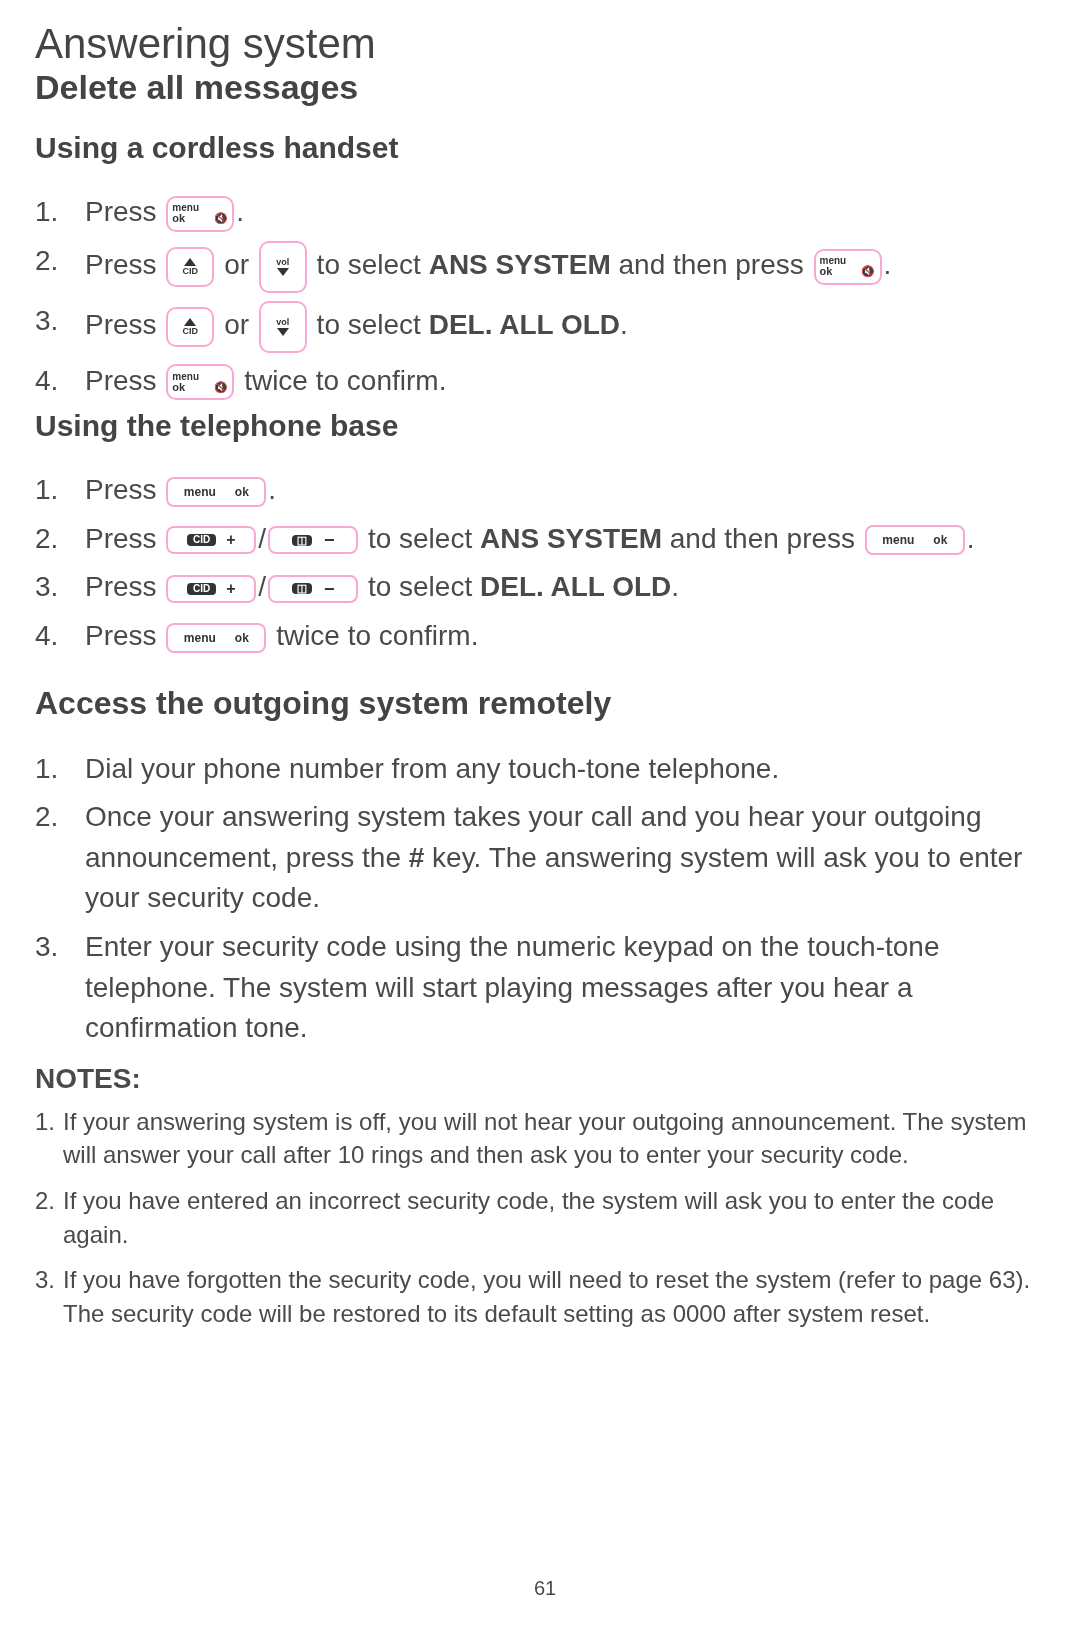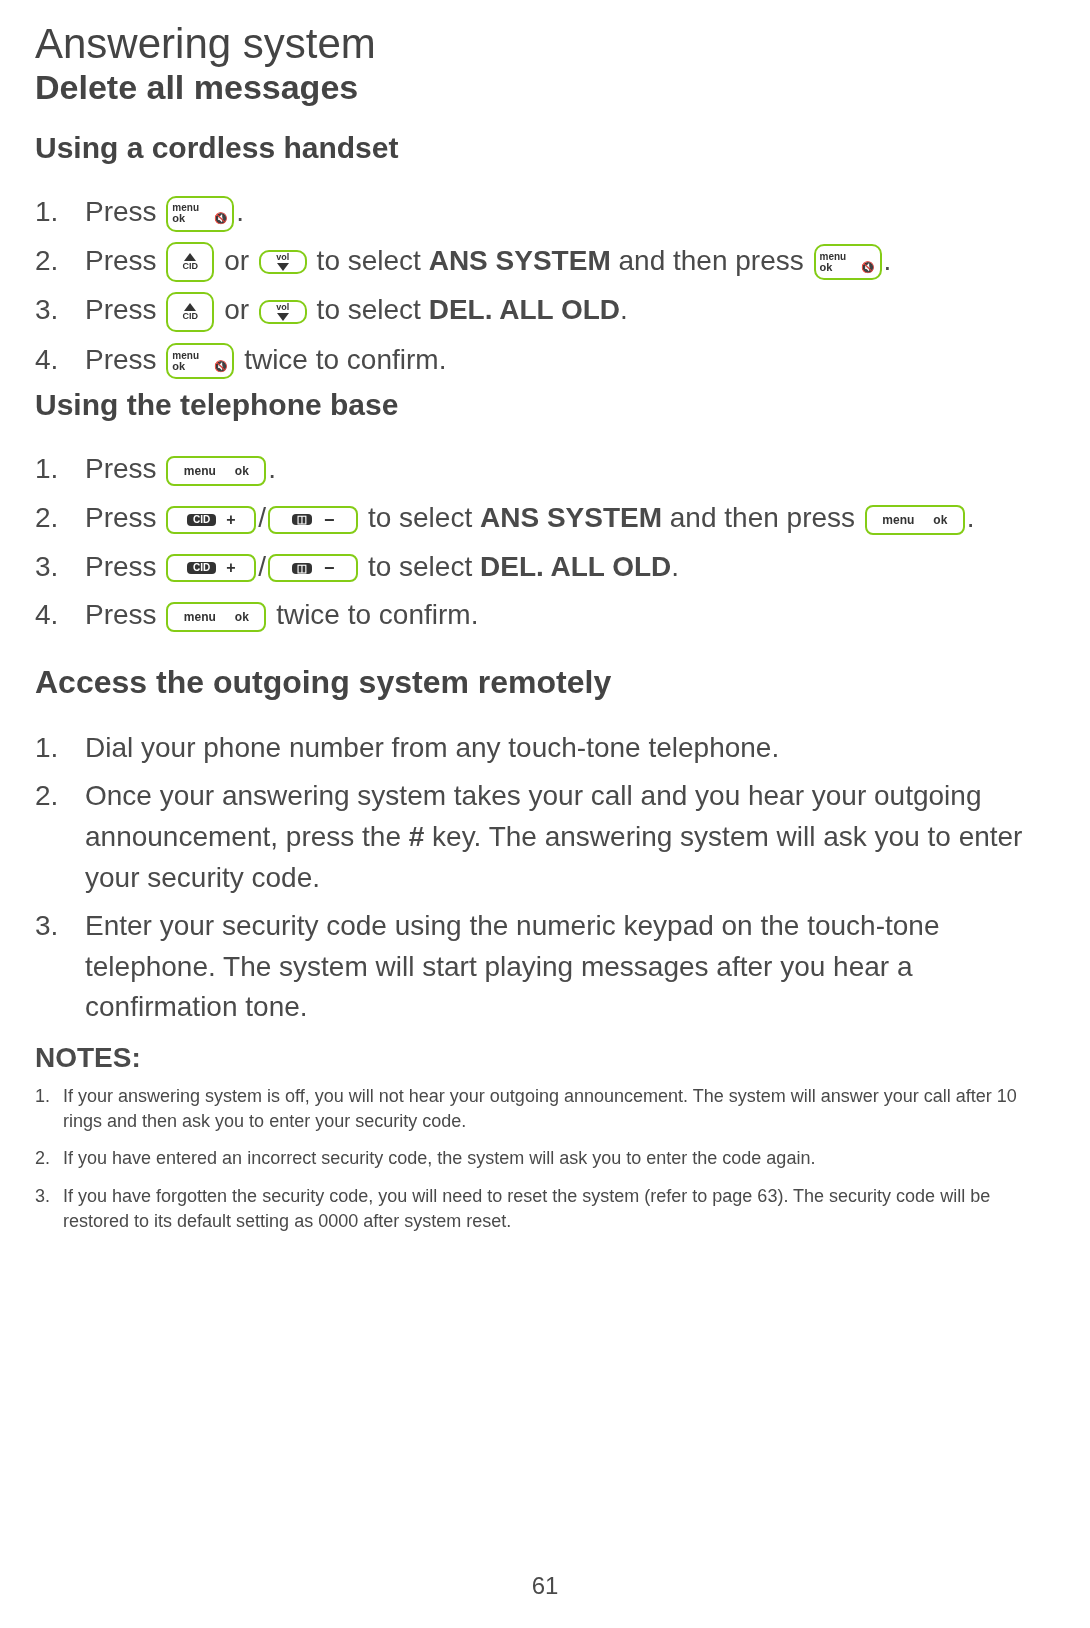--- a/index.html
+++ b/index.html
@@ -60,21 +60,21 @@
     ol.main-list > li::before {
       content: counter(item) ".";
       position: absolute;
       left: 0;
       top: 0;
       font-size: 28px;
     }
     .btn-icon {
       display: inline-block;
       vertical-align: middle;
-      border: 2px solid #84cc16;
+      border: 2px solid #f9a8d4;
       border-radius: 10px;
       background: #fff;
       font-size: 12px;
       font-weight: bold;
       line-height: 1;
       text-align: center;
       padding: 2px 6px;
       margin: 0 2px;
       position: relative;
       color: #333;
@@ -119,21 +119,21 @@
       border-left: 6px solid transparent;
       border-right: 6px solid transparent;
       border-bottom: 8px solid #333;
     }
     .btn-cid .cid-label {
       font-size: 9px;
       font-weight: bold;
     }
     .btn-vol {
       width: 48px;
-      height: 24px;
+      height: 52px;
       display: inline-flex;
       flex-direction: column;
       align-items: center;
       justify-content: center;
       gap: 1px;
     }
     .btn-vol .vol-label {
       font-size: 9px;
       font-weight: bold;
     }
@@ -209,39 +209,39 @@
       margin-top: 14px;
       margin-bottom: 10px;
     }
     ol.notes-list {
       list-style: none;
       counter-reset: note;
       padding-left: 0;
     }
     ol.notes-list > li {
       counter-increment: note;
-      font-size: 18px;
+      font-size: 24px;
       color: #4a4a4a;
       line-height: 1.4;
       padding-left: 28px;
       position: relative;
       margin-bottom: 12px;
     }
     ol.notes-list > li::before {
       content: counter(note) ".";
       position: absolute;
       left: 0;
       top: 0;
     }
     .page-num {
       position: absolute;
       bottom: 28px;
       left: 50%;
       transform: translateX(-50%);
-      font-size: 24px;
+      font-size: 20px;
       color: #4a4a4a;
     }
   </style>
 </head>
 <body>
 
 <h1 class="h1">Answering system</h1>
 <h2 class="h2">Delete all messages</h2>
 
 <h3 class="h3">Using a cordless handset</h3>

